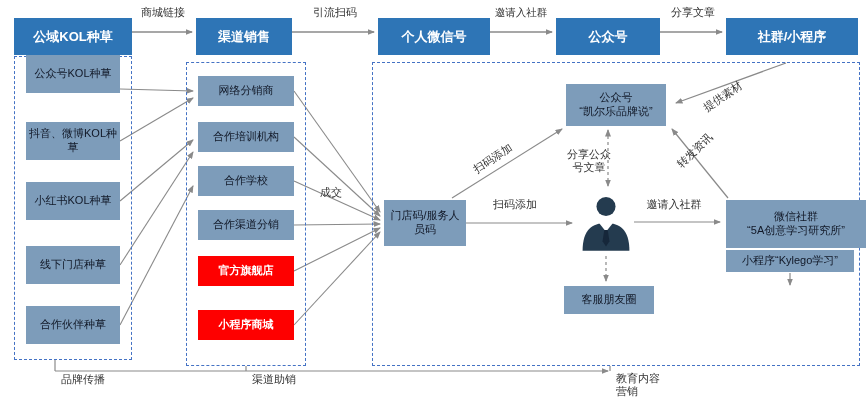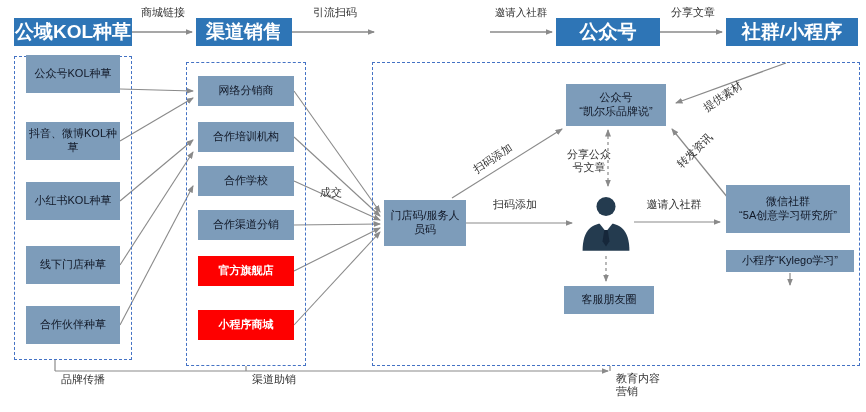--- a/index.html
+++ b/index.html
@@ -2,22 +2,22 @@
 <html><head>
 <meta charset="utf-8">
 <style>
   html,body{margin:0;padding:0;background:#ffffff;}
   .canvas{
     position:relative;width:866px;height:412px;background:#fff;overflow:hidden;
     font-family:"Liberation Sans","DejaVu Sans",sans-serif;
   }
   .wires{position:absolute;left:0;top:0;}
   .hbox{
-    position:absolute;top:18px;height:28px;background:#2E75B6;color:#fff;
-    font-weight:bold;font-size:19px;display:flex;align-items:center;justify-content:center;
+    position:absolute;top:18px;height:37px;background:#2E75B6;color:#fff;
+    font-weight:bold;font-size:13px;display:flex;align-items:center;justify-content:center;
     box-sizing:border-box;
   }
   .gbox{
     position:absolute;background:#7D9CBA;color:#111827;font-size:11px;line-height:1.25;
     display:flex;align-items:center;justify-content:center;text-align:center;
     padding:2px 3px;box-sizing:border-box;white-space:pre-line;
   }
   .red{background:#FE0000;color:#ffffff;font-weight:bold;}
   .dashedbox{position:absolute;border:1.6px dashed #4472C4;box-sizing:border-box;background:transparent;}
   .lbl{
@@ -72,20 +72,21 @@
     <g stroke="#8A8A8A" stroke-width="1.2" fill="none">
       <line x1="55" y1="360" x2="55" y2="371"></line>
       <line x1="246" y1="366" x2="246" y2="371"></line>
       <line x1="610" y1="366" x2="610" y2="371"></line>
       <line x1="55" y1="371" x2="608" y2="371" marker-end="url(#ah)"></line>
     </g>
   </svg>
 
   <div class="hbox" style="left:14px;width:118px">公域KOL种草</div>
   <div class="hbox" style="left:196px;width:96px">渠道销售</div>
+  <div class="hbox" style="left:378px;width:112px">个人微信号</div>
   <div class="hbox" style="left:556px;width:104px">公众号</div>
   <div class="hbox" style="left:726px;width:132px">社群/小程序</div>
 
   <span class="lbl" style="left:132px;top:6px;width:62px">商城链接</span>
   <span class="lbl" style="left:296px;top:6px;width:78px">引流扫码</span>
   <span class="lbl" style="left:486px;top:6px;width:70px;font-size:10.5px">邀请入社群</span>
   <span class="lbl" style="left:662px;top:6px;width:62px">分享文章</span>
 
   <div class="dashedbox" style="left:14px;top:56px;width:118px;height:304px"></div>
   <div class="gbox" style="left:26px;top:55px;width:94px;height:38px">公众号KOL种草</div>
@@ -101,38 +102,38 @@
   <div class="gbox" style="left:198px;top:210px;width:96px;height:30px">合作渠道分销</div>
   <div class="gbox red" style="left:198px;top:256px;width:96px;height:30px">官方旗舰店</div>
   <div class="gbox red" style="left:198px;top:310px;width:96px;height:30px">小程序商城</div>
 
   <div class="dashedbox" style="left:372px;top:62px;width:488px;height:304px"></div>
 
   <div class="gbox" style="left:384px;top:200px;width:82px;height:46px">门店码/服务人员码</div>
   <div class="gbox" style="left:566px;top:84px;width:100px;height:42px">公众号
 “凯尔乐品牌说”</div>
   <div class="gbox" style="left:564px;top:286px;width:90px;height:28px">客服朋友圈</div>
-  <div class="gbox" style="left:726px;top:185px;width:124px;height:48px">微信社群
+  <div class="gbox" style="left:726px;top:200px;width:140px;height:48px">微信社群
 “5A创意学习研究所”</div>
   <div class="gbox" style="left:726px;top:250px;width:128px;height:22px">小程序“Kylego学习”</div>
 
   <div class="person" style="left:580px;top:192px;width:52px;height:62px">
     <svg viewBox="0 0 60 64" width="52" height="62">
       <circle cx="30" cy="13" r="11" fill="#243B4F"></circle>
       <path d="M3,64 C3,40 14,32 30,32 C46,32 57,40 57,64 Z" fill="#243B4F"></path>
       <path d="M22,32 L30,42 L38,32 L34,31 L26,31 Z" fill="#ffffff"></path>
       <path d="M28,40 L32,40 L34,53 L30,59 L26,53 Z" fill="#16273A"></path>
     </svg>
   </div>
 
   <span class="lbl" style="left:314px;top:186px;width:34px">成交</span>
   <span class="lbl rot" style="left:462px;top:152px;width:62px;transform:rotate(-33deg)">扫码添加</span>
   <span class="lbl" style="left:486px;top:198px;width:58px">扫码添加</span>
   <span class="lbl" style="left:562px;top:148px;width:54px">分享公众号文章</span>
   <span class="lbl" style="left:640px;top:198px;width:68px">邀请入社群</span>
   <span class="lbl rot" style="left:664px;top:144px;width:62px;transform:rotate(-44deg)">转发资讯</span>
   <span class="lbl rot" style="left:692px;top:90px;width:62px;transform:rotate(-34deg)">提供素材</span>
 
-  <span class="lbl" style="left:53px;top:373px;width:60px;text-align:center">品牌传播</span>
+  <span class="lbl" style="left:45px;top:373px;width:60px;text-align:right">品牌传播</span>
   <span class="lbl" style="left:252px;top:373px;width:60px;text-align:left">渠道助销</span>
   <span class="lbl" style="left:616px;top:372px;width:48px;text-align:left">教育内容营销</span>
 
 </div>
 
 </body></html>

